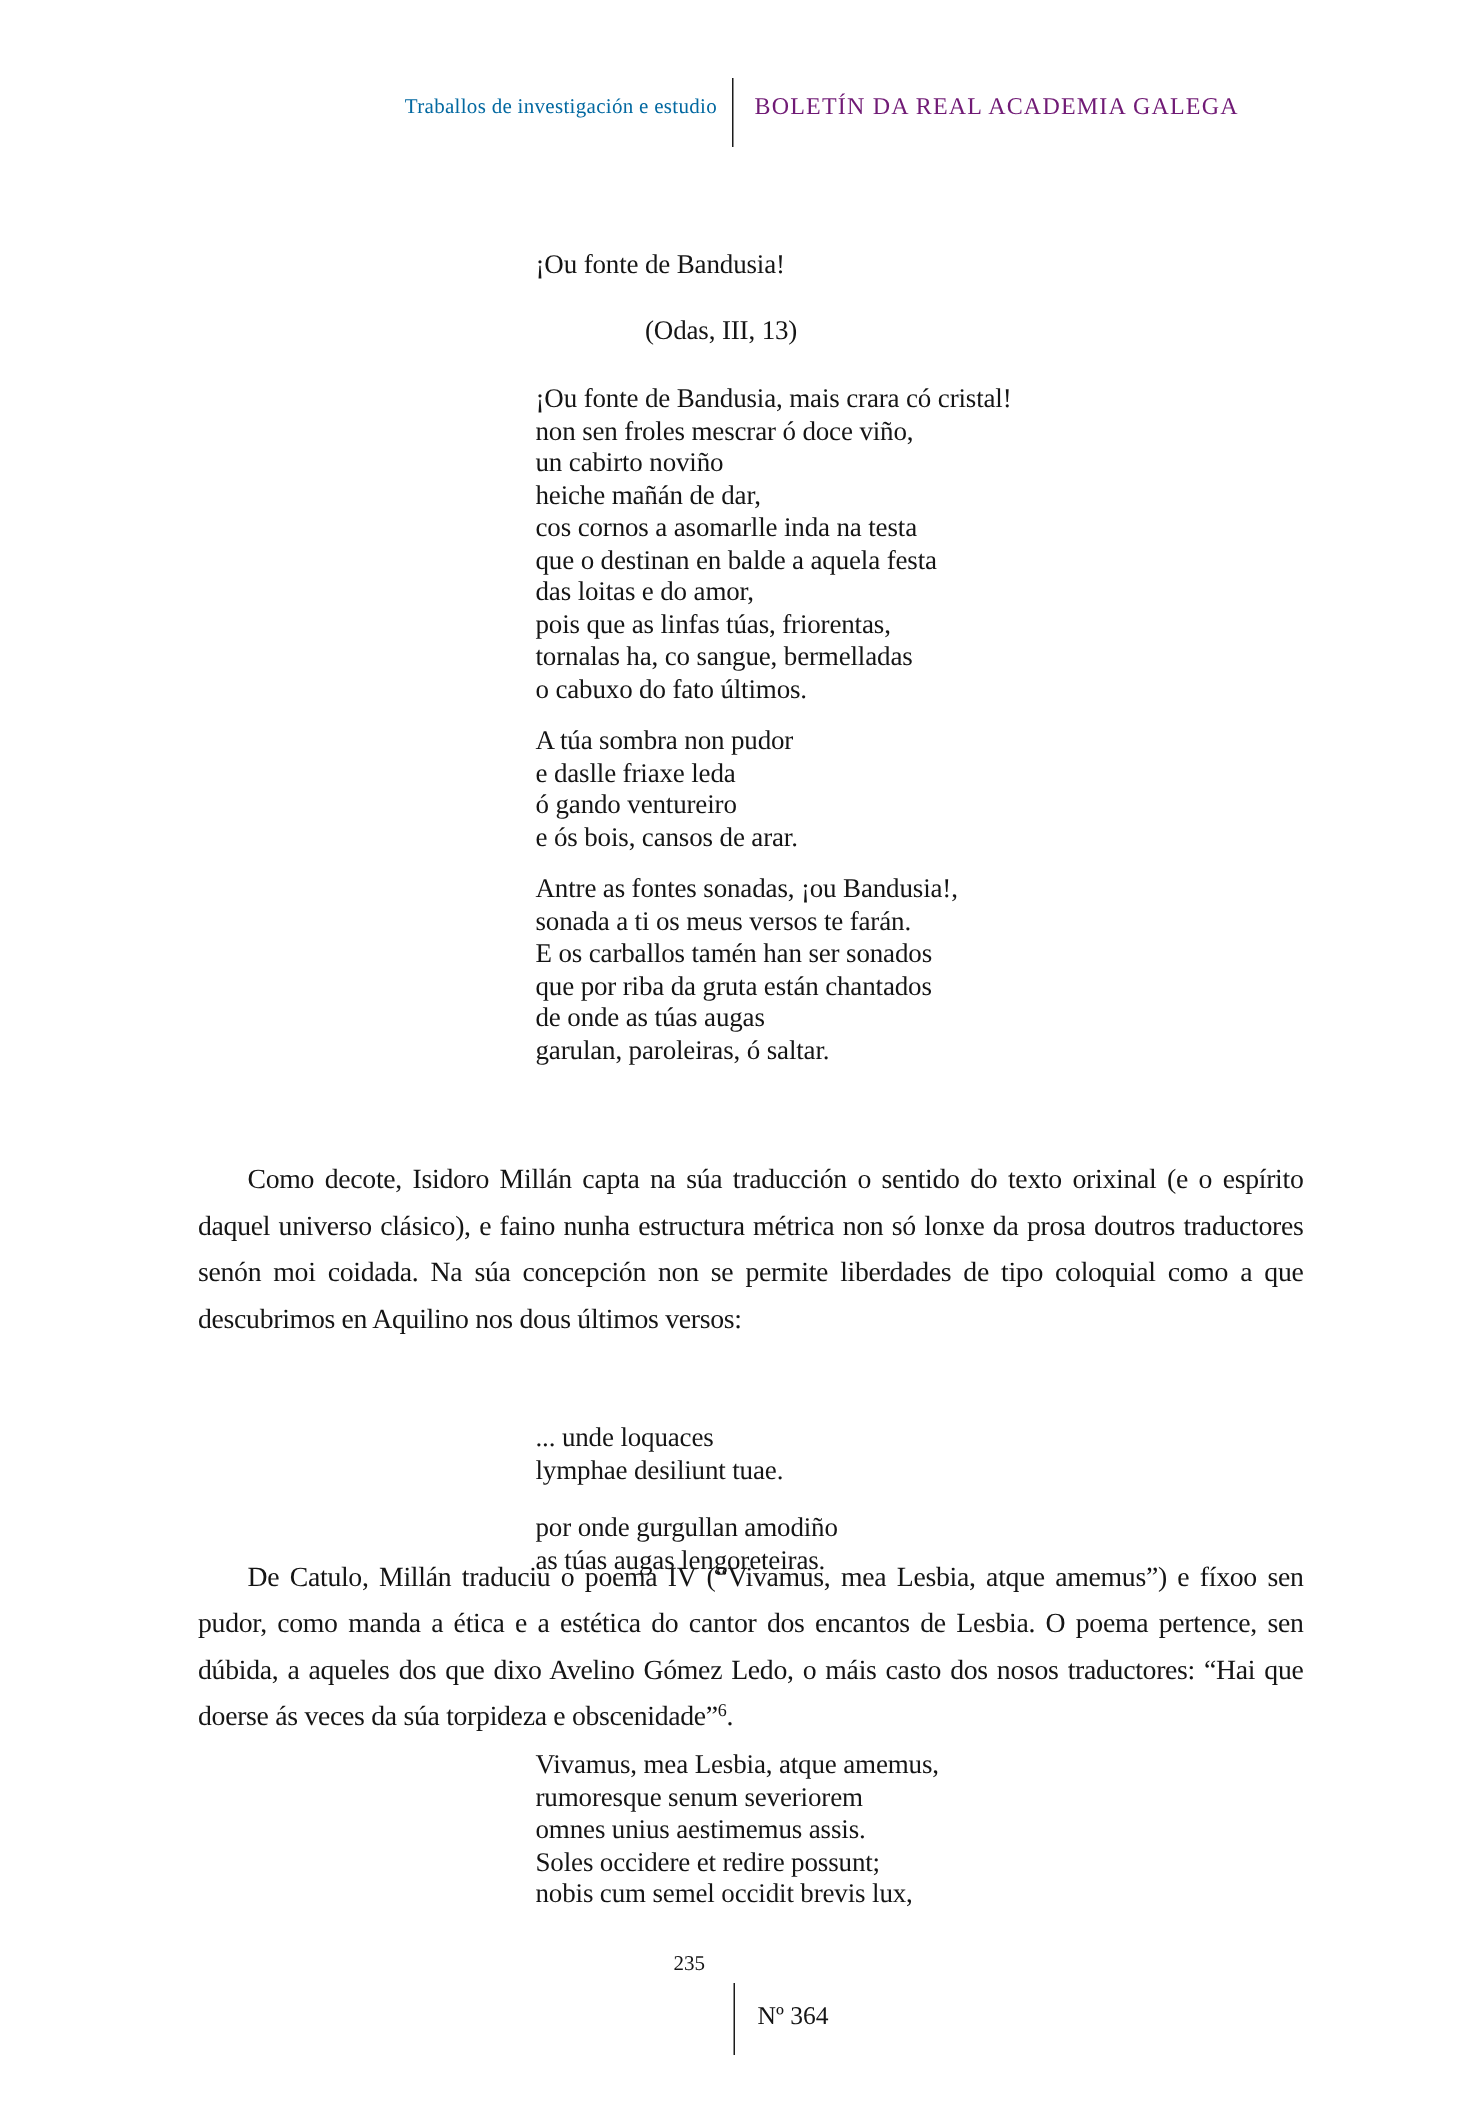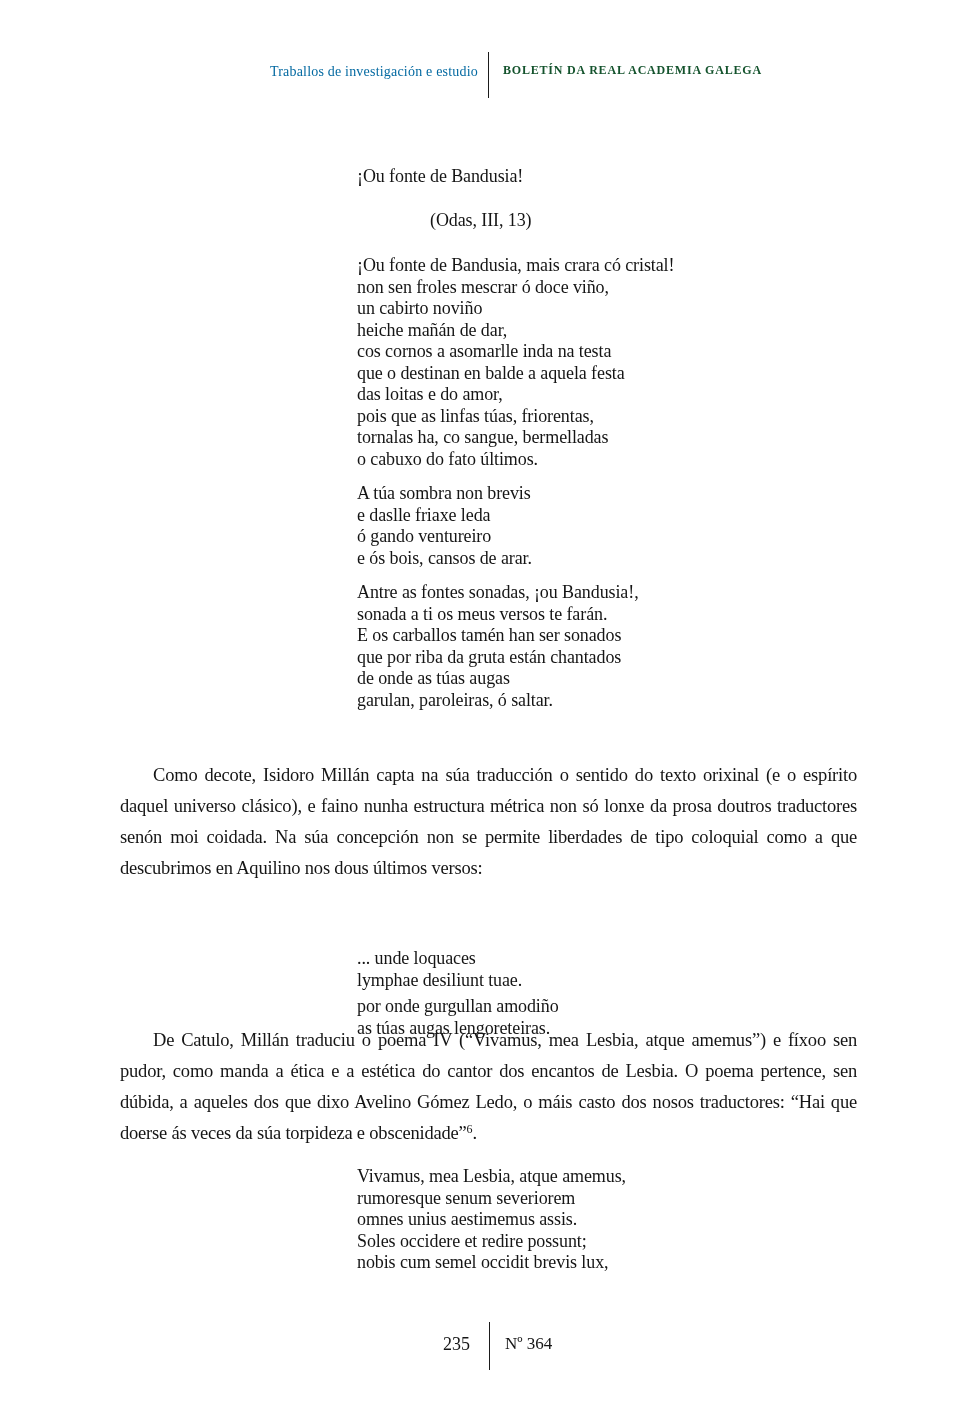--- a/index.html
+++ b/index.html
@@ -24,67 +24,66 @@
   }
   .header-divider {
     position: absolute;
     top: 52px; left: 488px;
     width: 1px; height: 46px;
     background: #1b1b1b;
   }
   .header-right {
     position: absolute;
     top: 63px; left: 503px;
-    font-size: 12px;
+    font-size: 16px;
     letter-spacing: 0.8px;
-    color: #14532d;
-    font-weight: bold;
+    color: #701a75;
   }
 
   
   .verse { font-size: 18px; letter-spacing: -0.1px; }
   .vline { height: 21.5px; line-height: 21.5px; white-space: nowrap; }
 
   .poem-galician { position: absolute; top: 166px; left: 357px; }
   .poem-title { height: 21.5px; line-height: 21.5px; }
   .poem-attribution { margin-top: 22px; margin-left: 73px; height: 21.5px; line-height: 21.5px; }
   .stanza-first { margin-top: 24px; }
   .stanza { margin-top: 13px; }
 
   .quote-block { position: absolute; top: 948px; left: 357px; }
-  .quote-galician { margin-top: 5px; }
+  .quote-galician { margin-top: 17px; }
 
   .poem-latin { position: absolute; top: 1166px; left: 357px; }
 
   
   .body-par {
     position: absolute;
     left: 120px;
     width: 737px;
-    margin: 0;
+    margin: 12px;
     font-size: 18.5px;
     line-height: 31px;
     letter-spacing: -0.2px;
     text-align: justify;
     text-indent: 33px;
   }
   .par-1 { top: 760px; }
   .par-2 { top: 1025px; }
   sup.fn {
     font-size: 12px;
     line-height: 0;
     vertical-align: 6px;
   }
 
   
   .footer-page {
     position: absolute;
-    top: 1334px; left: 370px; width: 100px;
+    top: 1302px; left: 370px; width: 100px;
     text-align: right;
-    font-size: 18px;
+    font-size: 14px;
   }
   .footer-divider {
     position: absolute;
     top: 1322px; left: 489px;
     width: 1px; height: 48px;
     background: #1b1b1b;
   }
   .footer-issue {
     position: absolute;
     top: 1334px; left: 505px;
@@ -111,21 +110,21 @@
       <div class="vline">heiche mañán de dar,</div>
       <div class="vline">cos cornos a asomarlle inda na testa</div>
       <div class="vline">que o destinan en balde a aquela festa</div>
       <div class="vline">das loitas e do amor,</div>
       <div class="vline">pois que as linfas túas, friorentas,</div>
       <div class="vline">tornalas ha, co sangue, bermelladas</div>
       <div class="vline">o cabuxo do fato últimos.</div>
     </div>
 
     <div class="stanza">
-      <div class="vline">A túa sombra non brevis</div>
+      <div class="vline">A túa sombra non pudor</div>
       <div class="vline">e daslle friaxe leda</div>
       <div class="vline">ó gando ventureiro</div>
       <div class="vline">e ós bois, cansos de arar.</div>
     </div>
 
     <div class="stanza">
       <div class="vline">Antre as fontes sonadas, ¡ou Bandusia!,</div>
       <div class="vline">sonada a ti os meus versos te farán.</div>
       <div class="vline">E os carballos tamén han ser sonados</div>
       <div class="vline">que por riba da gruta están chantados</div>

